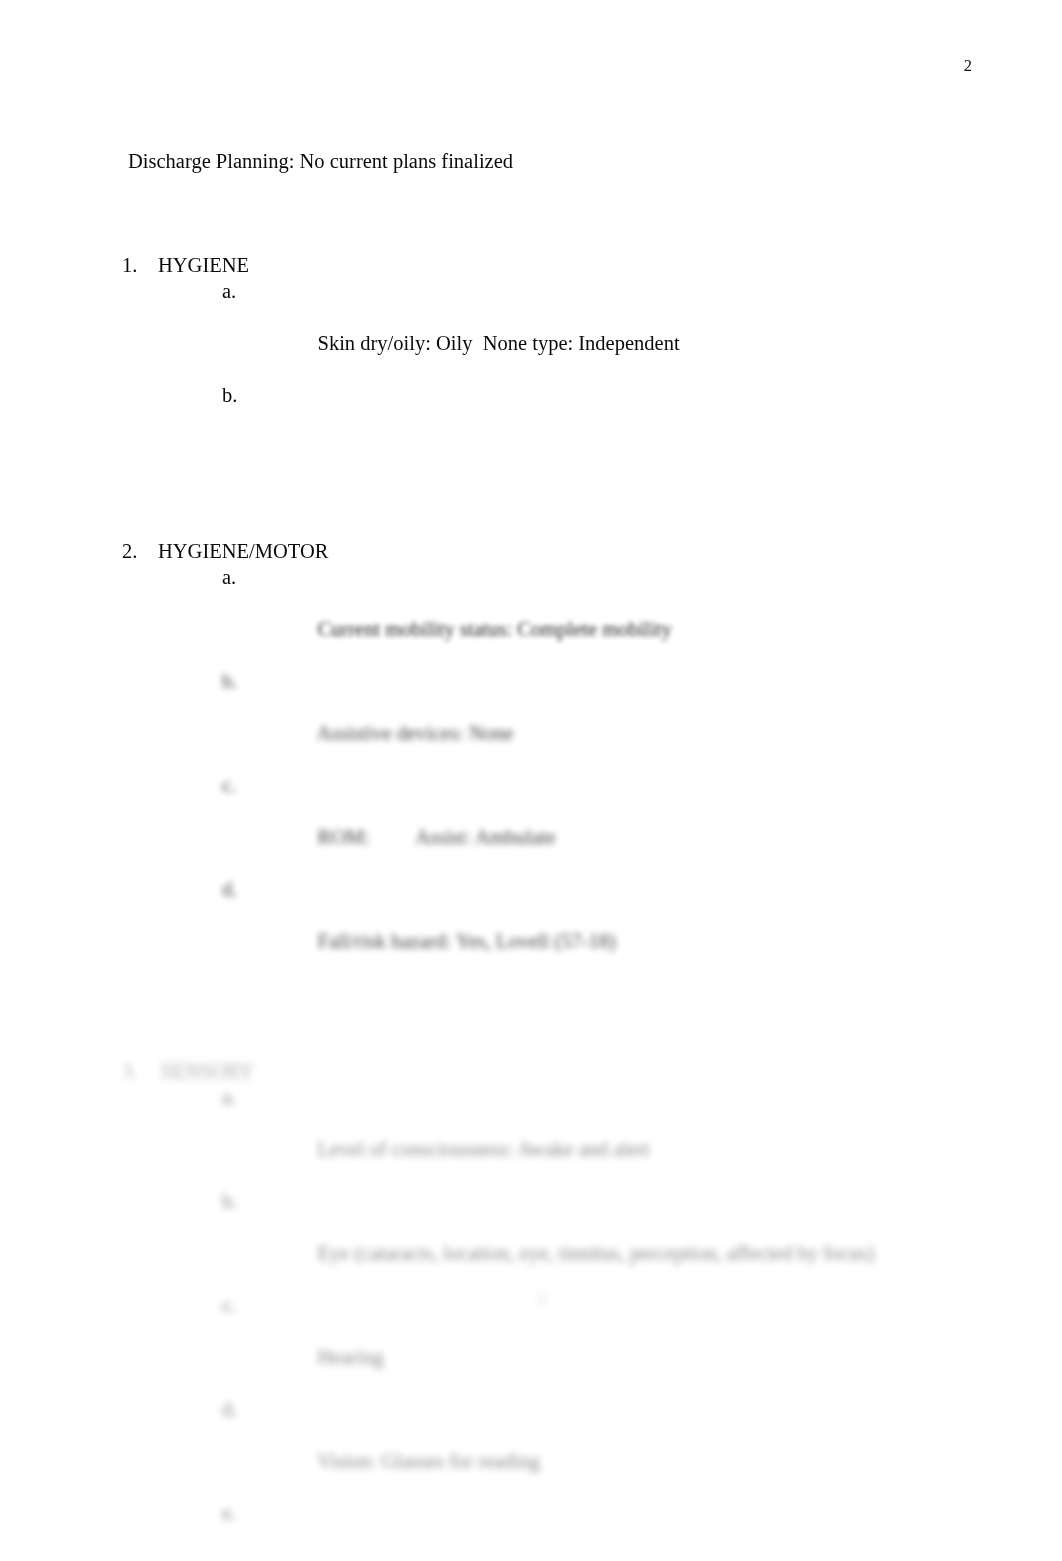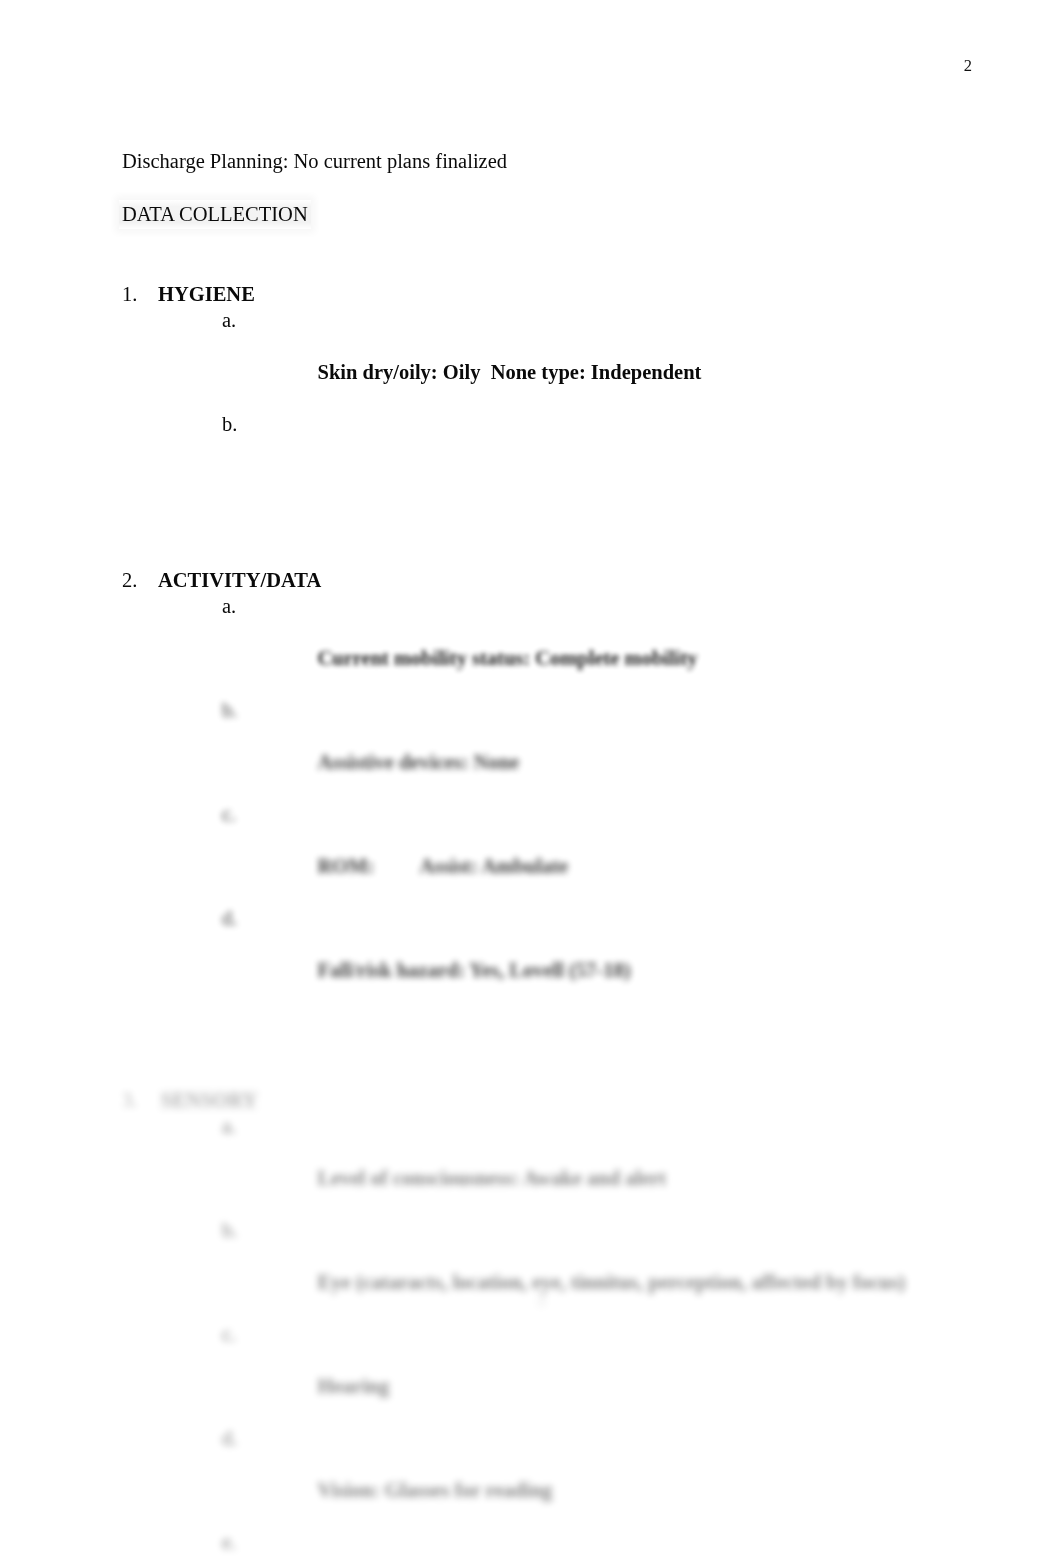--- a/index.html
+++ b/index.html
@@ -36,21 +36,21 @@
   .body-block {
     position: absolute;
     left: 122px;
     top: 148px;
     width: 800px;
   }
 
   .para {
     font-size: 20.5px;
     line-height: 26px;
-    margin: 0 0 0 0;
+    margin: 0 0 0 6px;
     white-space: pre;
   }
 
   .spacer-sm { height: 26px; }
   .spacer-md { height: 52px; }
   .spacer-lg { height: 78px; }
 
   .section-heading {
     font-size: 20.5px;
     line-height: 26px;
@@ -105,21 +105,21 @@
   }
   ol.sub > li > .marker {
     position: absolute;
     left: 0;
     top: 0;
     width: 26px;
     text-align: left;
     white-space: pre;
   }
 
-  .li-text { white-space: pre; font-weight: bold; }
+  .li-text { white-space: pre; }
 
   
   .blur-1 { filter: blur(2.6px); opacity: 0.92; }
   .blur-2 { filter: blur(3.4px); opacity: 0.78; }
   .blur-3 { filter: blur(3.8px); opacity: 0.50; }
 
   .blur-head-3 { filter: blur(3.6px); opacity: 0.30; }
 
   
   .hl-faint {
@@ -146,21 +146,20 @@
 <div class="page">
 
   <div class="page-number">2</div>
 
   <div class="body-block">
 
     <p class="para">Discharge Planning: No current plans finalized</p>
 
     <div class="spacer-sm"></div>
 
-    <p class="para"><span class="section-heading hl">DATA COLLECTION</span></p>
 
     <div class="spacer-md"></div>
 
     <ol class="outline">
       <li>
         <span class="marker">1.</span>
         <span class="li-text">HYGIENE</span>
         <ol class="sub">
           <li>
             <span class="marker">a.</span>
@@ -171,21 +170,21 @@
           </li>
         </ol>
       </li>
     </ol>
 
     <div class="spacer-lg"></div>
 
     <ol class="outline">
       <li>
         <span class="marker">2.</span>
-        <span class="li-text">ACTIVITY/DATA</span>
+        <span class="li-text">HYGIENE/MOTOR</span>
         <ol class="sub">
           <li>
             <span class="marker">a.</span>
             <span class="li-text blur-1">Current mobility status: Complete mobility</span>
           </li>
           <li class="blur-2">
             <span class="marker">b.</span>
             <span class="li-text">Assistive devices: None</span>
           </li>
           <li class="blur-2">

